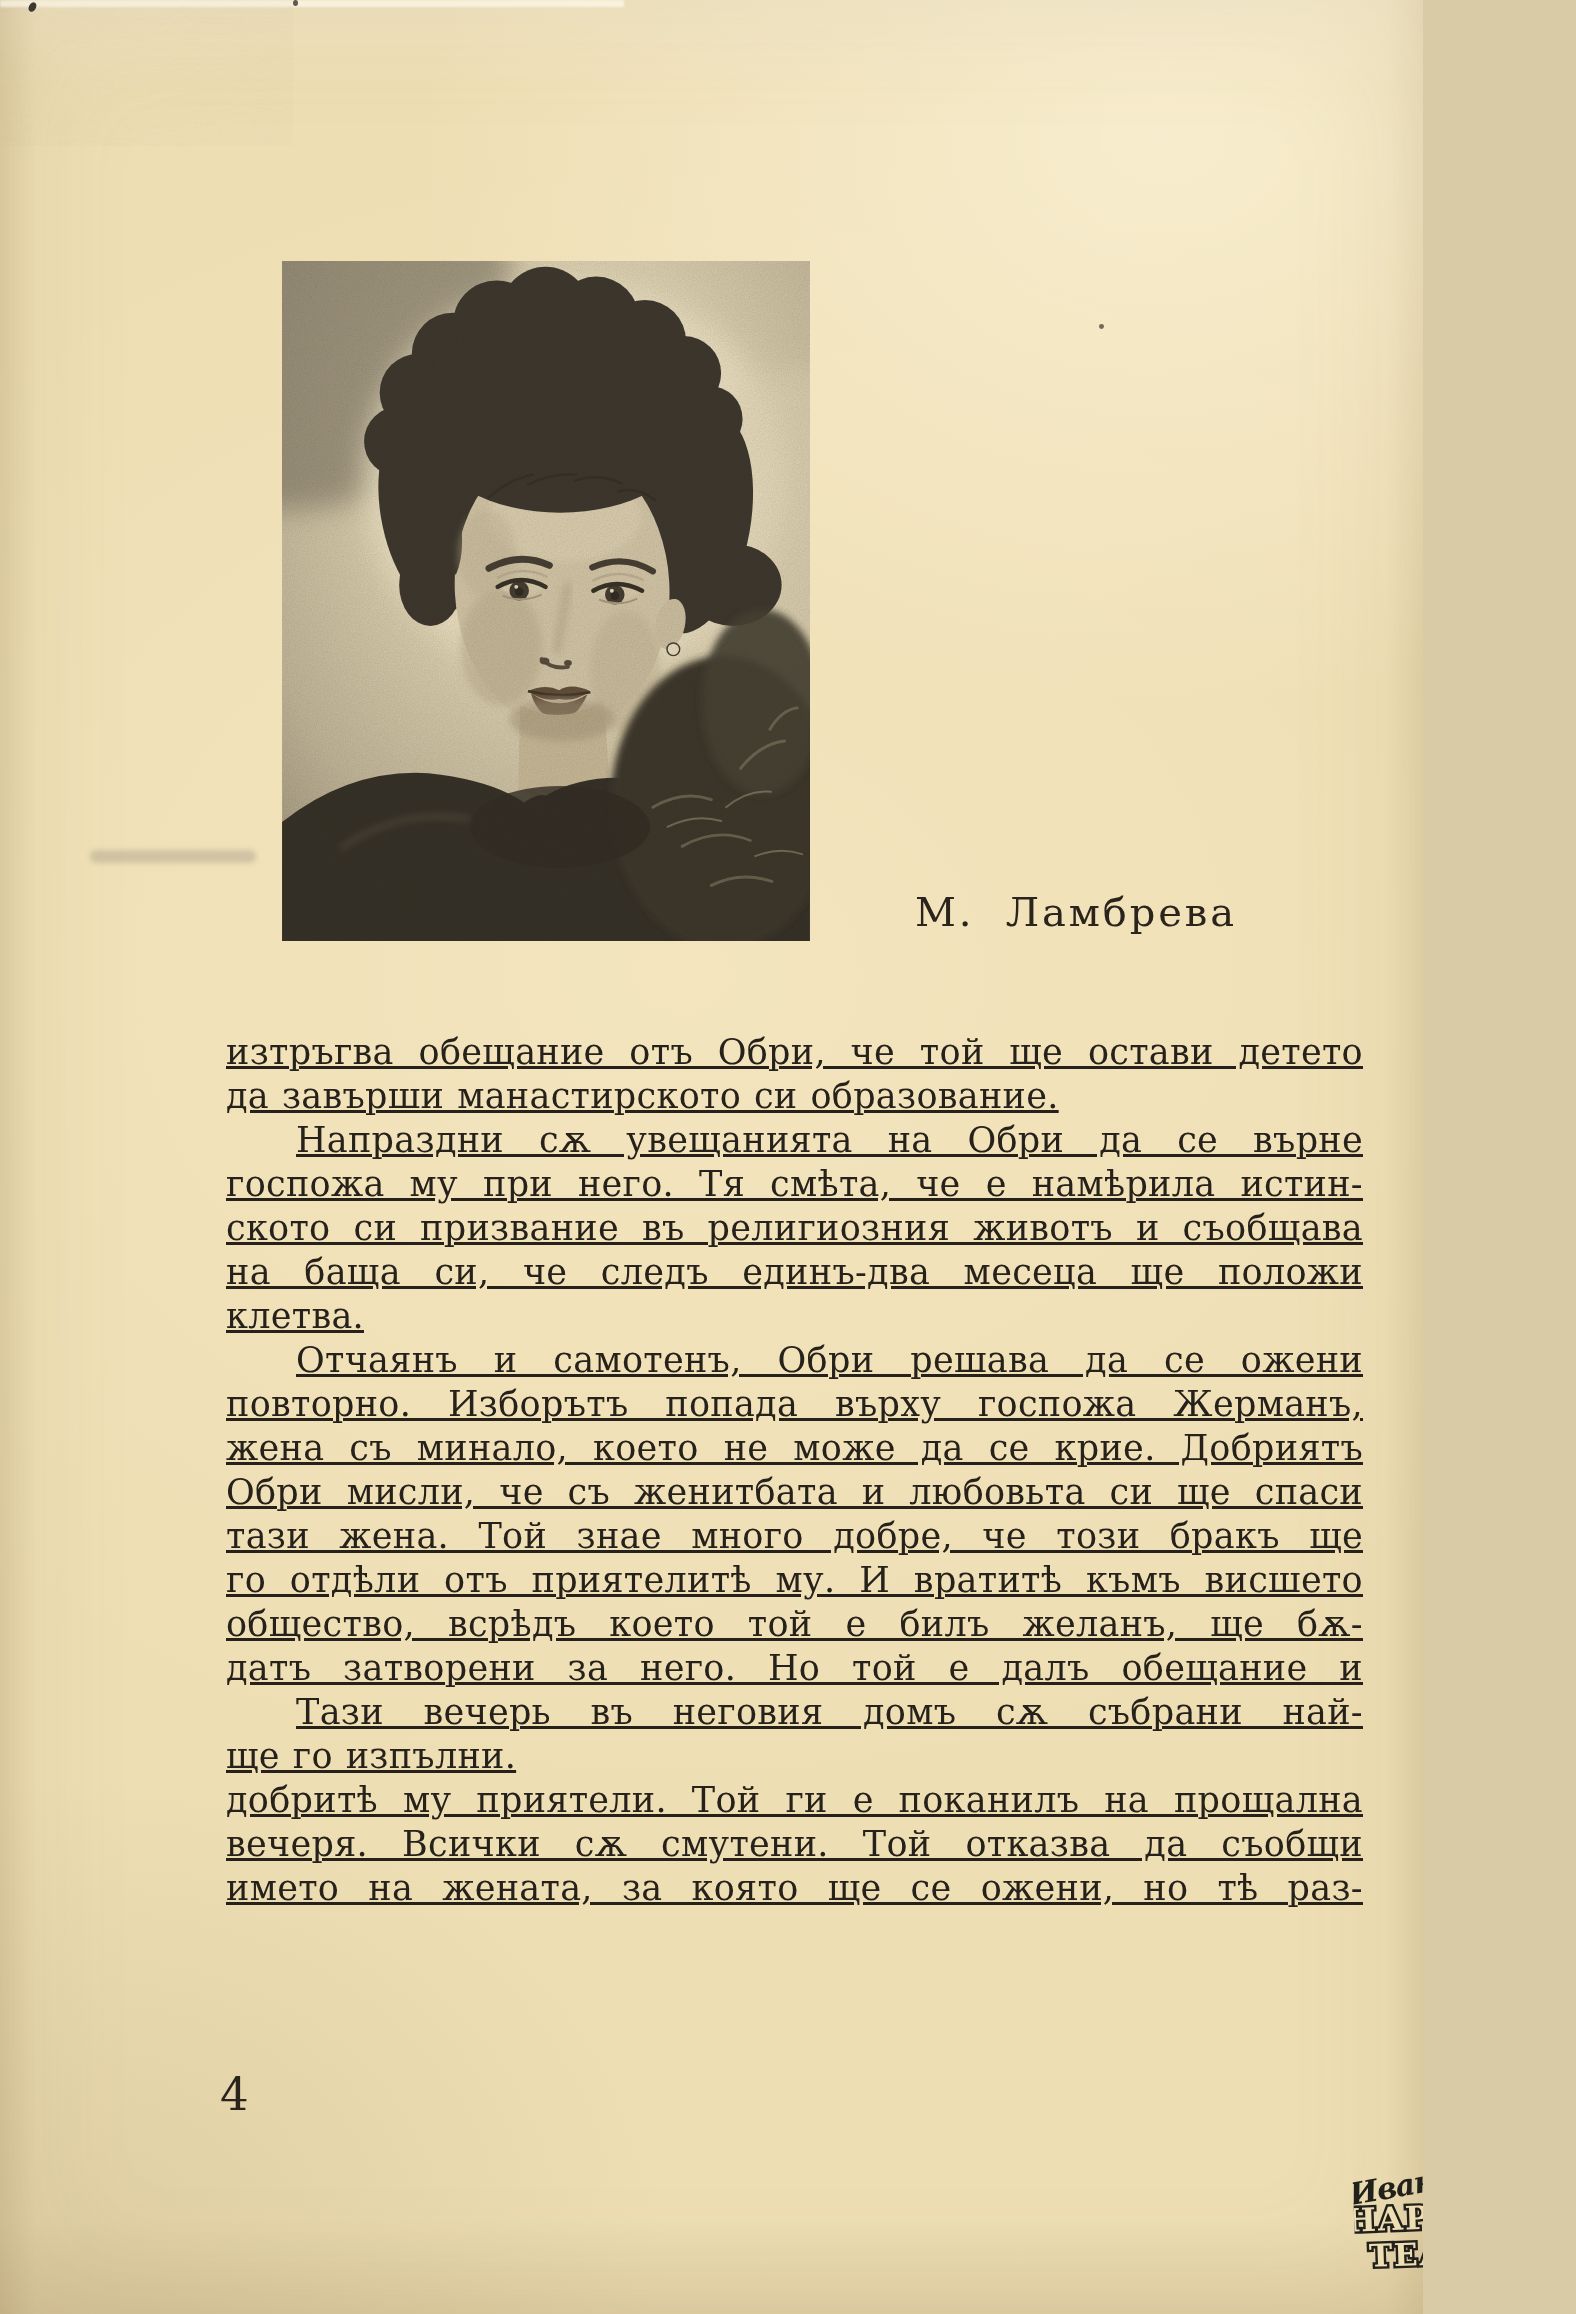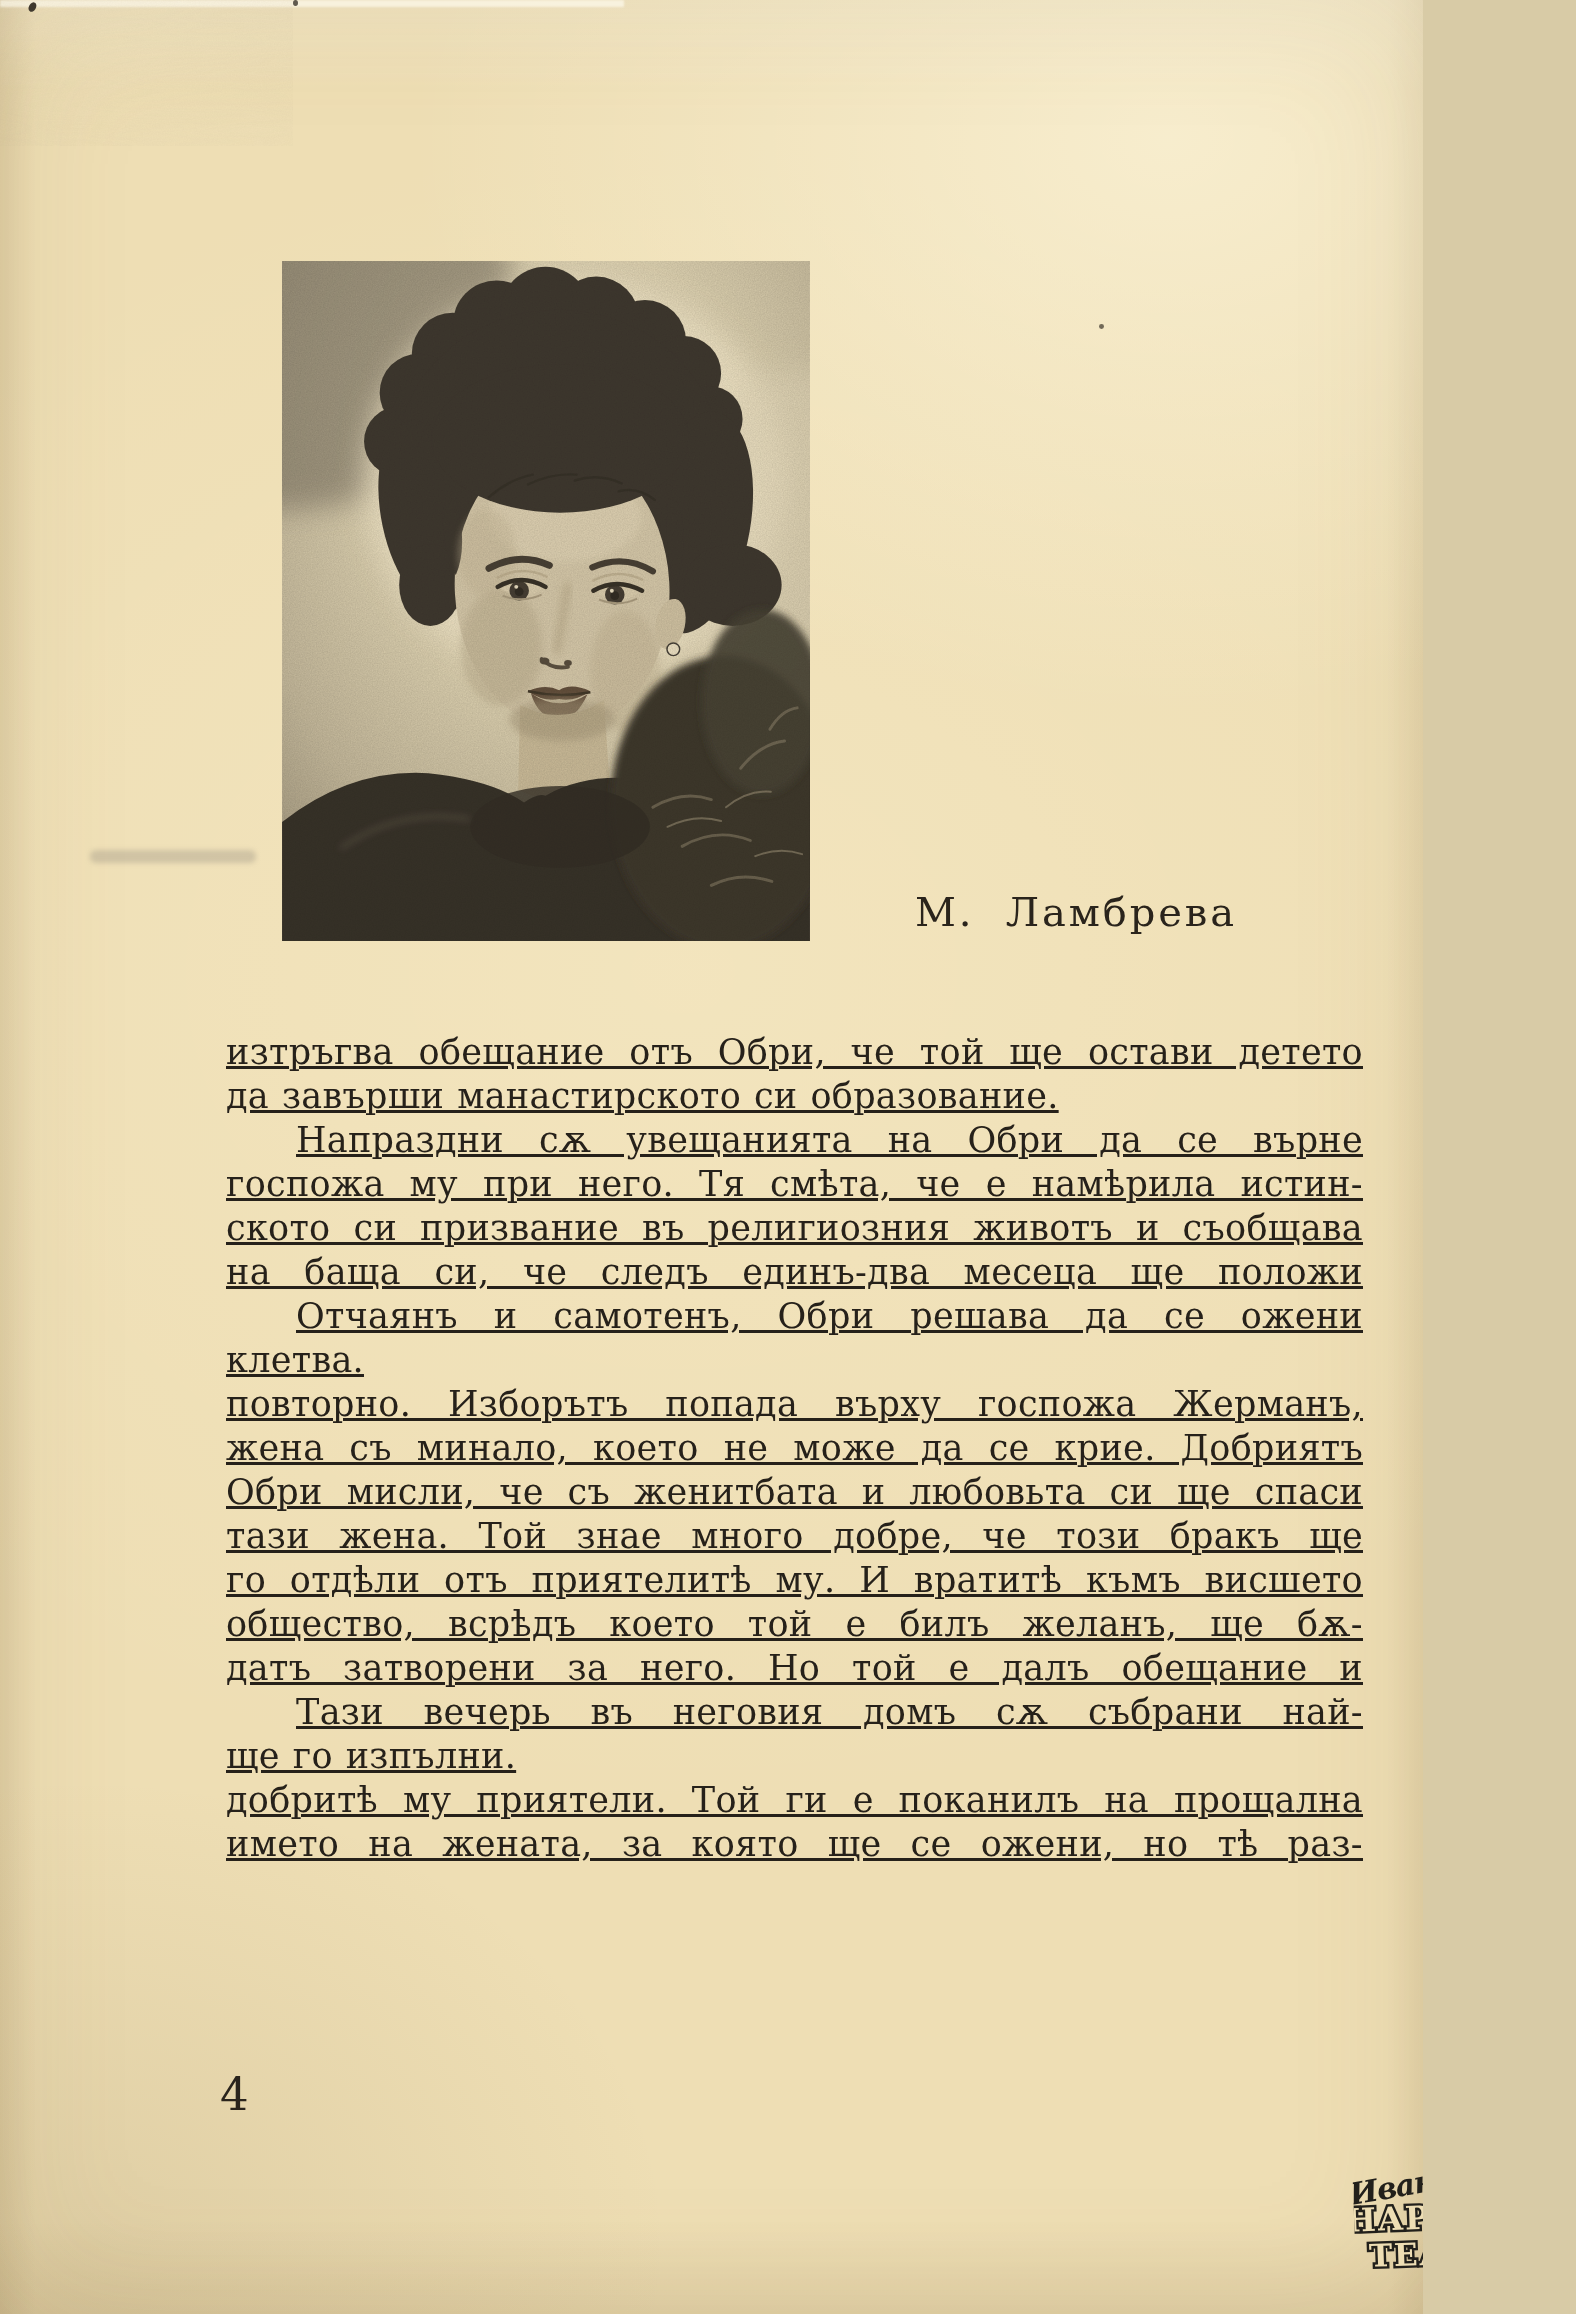--- a/index.html
+++ b/index.html
@@ -186,32 +186,33 @@
 
   <div class="caption">М. Ламбрева</div>
 
   <div class="text-block">
       <div class="line just">изтръгва обещание отъ Обри, че той ще остави детето</div>
       <div class="line">да завърши манастирското си образование.</div>
       <div class="line indent just">Напраздни сѫ увещанията на Обри да се върне</div>
       <div class="line just">госпожа му при него. Тя смѣта, че е намѣрила истин-</div>
       <div class="line just">ското си призвание въ религиозния животъ и съобщава</div>
       <div class="line just">на баща си, че следъ единъ-два месеца ще положи</div>
+      <div class="line">клетва.</div>
       <div class="line indent just">Отчаянъ и самотенъ, Обри решава да се ожени</div>
-      <div class="line">клетва.</div>
       <div class="line just">повторно. Изборътъ попада върху госпожа Жерманъ,</div>
       <div class="line just">жена съ минало, което не може да се крие. Добриятъ</div>
       <div class="line just">Обри мисли, че съ женитбата и любовьта си ще спаси</div>
       <div class="line just">тази жена. Той знае много добре, че този бракъ ще</div>
       <div class="line just">го отдѣли отъ приятелитѣ му. И вратитѣ къмъ висшето</div>
       <div class="line just">общество, всрѣдъ което той е билъ желанъ, ще бѫ-</div>
       <div class="line just">датъ затворени за него. Но той е далъ обещание и</div>
       <div class="line indent just">Тази вечерь въ неговия домъ сѫ събрани най-</div>
       <div class="line">ще го изпълни.</div>
       <div class="line just">добритѣ му приятели. Той ги е поканилъ на прощална</div>
+      <div class="line just">вечеря. Всички сѫ смутени. Той отказва да съобщи</div>
       <div class="line just">името на жената, за която ще се ожени, но тѣ раз-</div>
     </div>
 
   <div class="page-number">4</div>
 
   <div class="stamp">
     <svg width="185" height="127" viewBox="0 0 190 130" xmlns="http://www.w3.org/2000/svg">
       <text x="97" y="38" text-anchor="middle" font-family="DejaVu Serif, serif" font-style="italic" font-weight="700" font-size="31" fill="#22201b" transform="rotate(-8 97 38)" letter-spacing="-1">Иван Вазов</text>
       <text x="95" y="79" text-anchor="middle" font-family="DejaVu Serif, serif" font-weight="700" font-size="33" fill="#eedeb4" stroke="#22201b" stroke-width="5" paint-order="stroke" letter-spacing="1.5">НАРОДЕН</text>
       <text x="95" y="116" text-anchor="middle" font-family="DejaVu Serif, serif" font-weight="700" font-size="32" fill="#eedeb4" stroke="#22201b" stroke-width="5" paint-order="stroke" letter-spacing="1.5">ТЕАТЪР</text>

